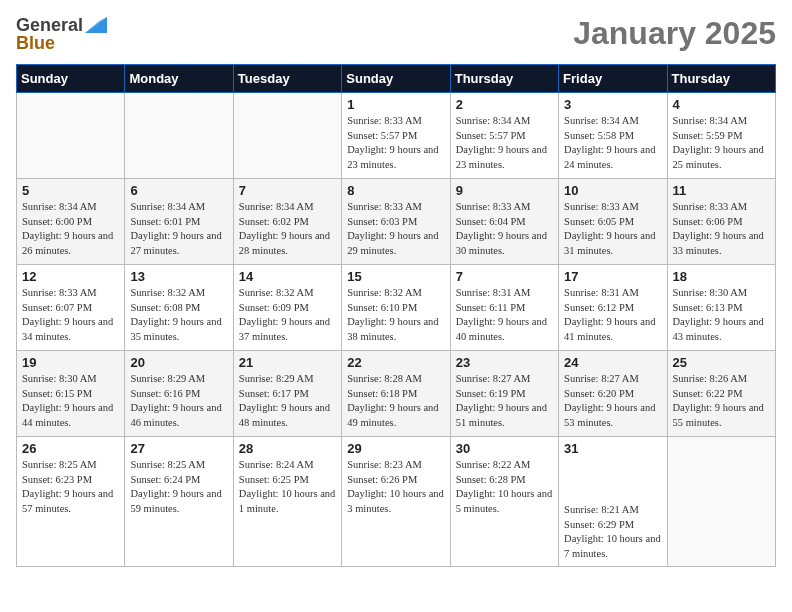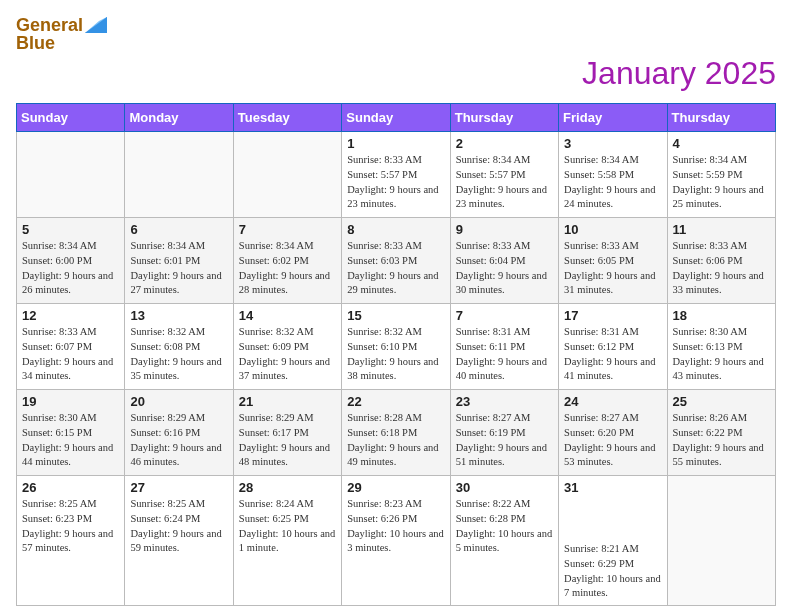--- a/index.html
+++ b/index.html
@@ -17,21 +17,21 @@
       margin-bottom: 12px;
     }
     .logo {
       display: flex;
       flex-direction: column;
       align-items: flex-start;
     }
     .logo-general {
       font-size: 18px;
       font-weight: bold;
-      color: #a16207;
+      color: #404040;
       line-height: 1;
     }
     .logo-blue {
       font-size: 18px;
       font-weight: bold;
       color: #a16207;
       line-height: 1;
     }
     .logo-icon {
       display: inline-block;
@@ -42,37 +42,36 @@
     }
     .logo-row {
       display: flex;
       align-items: center;
     }
     .title-block {
       text-align: right;
     }
     .month-title {
       font-size: 32px;
-      font-weight: normal;
-      color: #a21caf;
+      font-weight: bold;
+      color: #737373;
       line-height: 1.1;
-      margin-top: 40px;
     }
     .location-title {
       font-size: 15px;
       color: #444;
       margin-top: 2px;
     }
     .calendar {
       width: 100%;
       border-collapse: collapse;
       border: 1px solid #bbb;
     }
     .calendar th {
-      background: #8b5cf6;
+      background: #0f172a;
       color: #fff;
       font-size: 13px;
       font-weight: bold;
       padding: 6px 4px;
       text-align: left;
       border: 1px solid #1565c0;
     }
     .calendar td {
       border: 1px solid #bbb;
       vertical-align: top;

